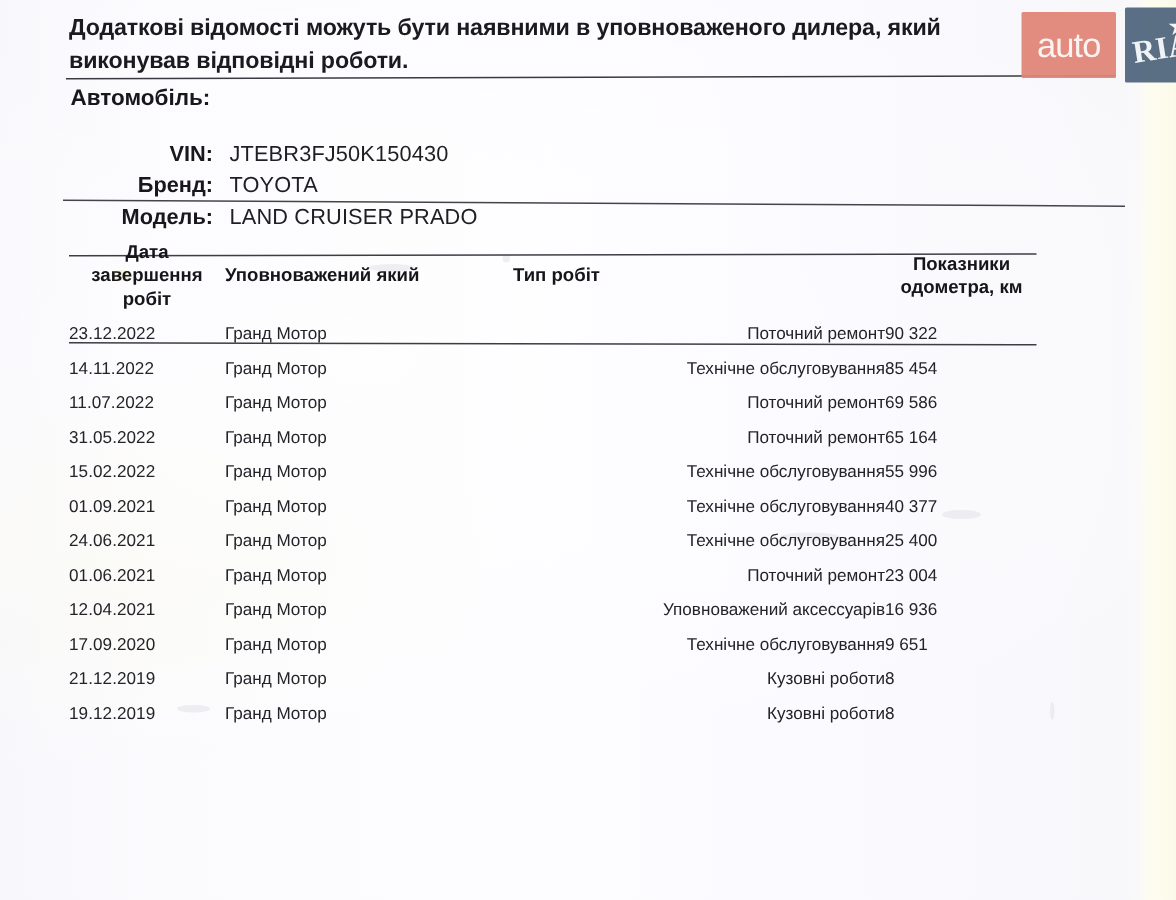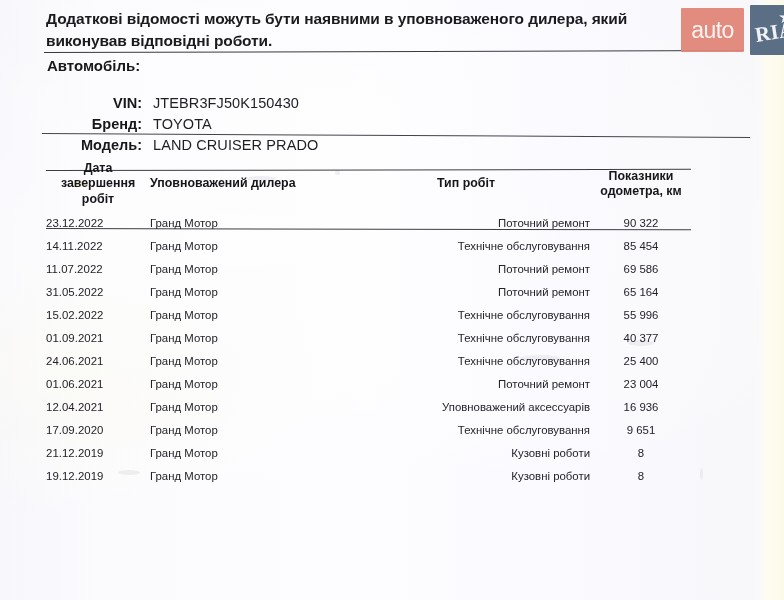--- a/index.html
+++ b/index.html
@@ -154,37 +154,37 @@
     font-size: 12.4px;
     font-weight: bold;
     color: #16161a;
     vertical-align: middle;
     padding: 0;
     height: 56px;
     line-height: 15.5px;
   }
   th.col-date      { width: 104px; text-align: center; }
   th.col-dealer    { width: 192px; text-align: left; padding-left: 24px; }
-  th.col-type      { width: 248px; text-align: center; }
+  th.col-type      { width: 248px; text-align: left; }
   th.col-odo       { width: 102px; text-align: center; }
 
   table#service-table td {
     font-size: 11.4px;
     font-weight: normal;
     color: #23232a;
     padding: 0;
     height: 23px;
     line-height: 23px;
     vertical-align: middle;
     white-space: nowrap;
   }
   td.cell-date   { text-align: left; letter-spacing: 0.05px; }
   td.cell-dealer { text-align: left; padding-left: 26px; }
   td.cell-type   { text-align: right; padding-left: 44px; }
-  td.cell-odo    { text-align: center; padding-right: 10px; }
+  td.cell-odo    { text-align: left; padding-right: 10px; }
 
   
   #watermark {
     position: absolute;
     right: 4px;
     top: 5px;
     display: flex;
     align-items: center;
     gap: 6px;
   }
@@ -292,21 +292,21 @@
   </div>
   <div id="rule-under-vehicle"></div>
 
   <div id="rule-table-top"></div>
   <div id="rule-table-head"></div>
 
   <table id="service-table">
     <thead>
       <tr>
         <th class="col-date">Дата завершення робіт</th>
-        <th class="col-dealer">Уповноважений дилера</th>
+        <th class="col-dealer">Уповноважений який</th>
         <th class="col-type">Тип робіт</th>
         <th class="col-odo">Показники одометра, км</th>
       </tr>
     </thead>
     <tbody id="service-table-body">
         <tr>
           <td class="cell-date">23.12.2022</td>
           <td class="cell-dealer">Гранд Мотор</td>
           <td class="cell-type">Поточний ремонт</td>
           <td class="cell-odo">90 322</td>

